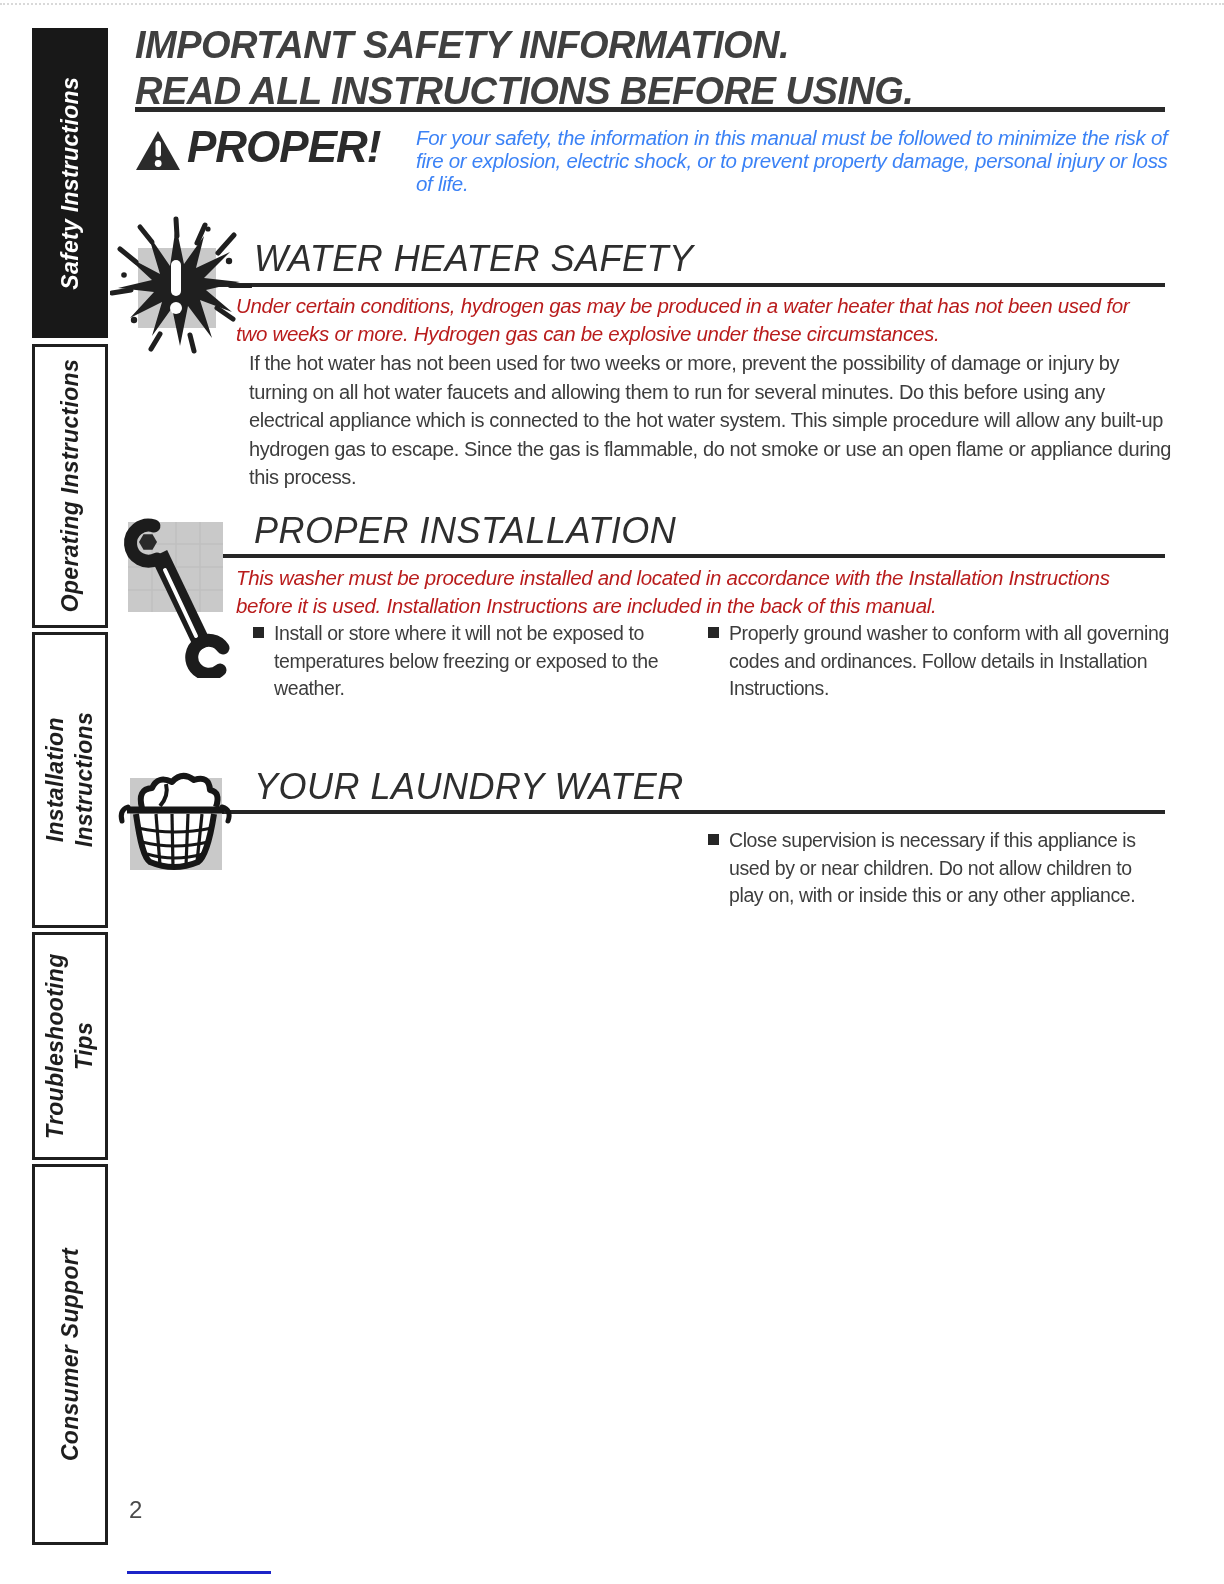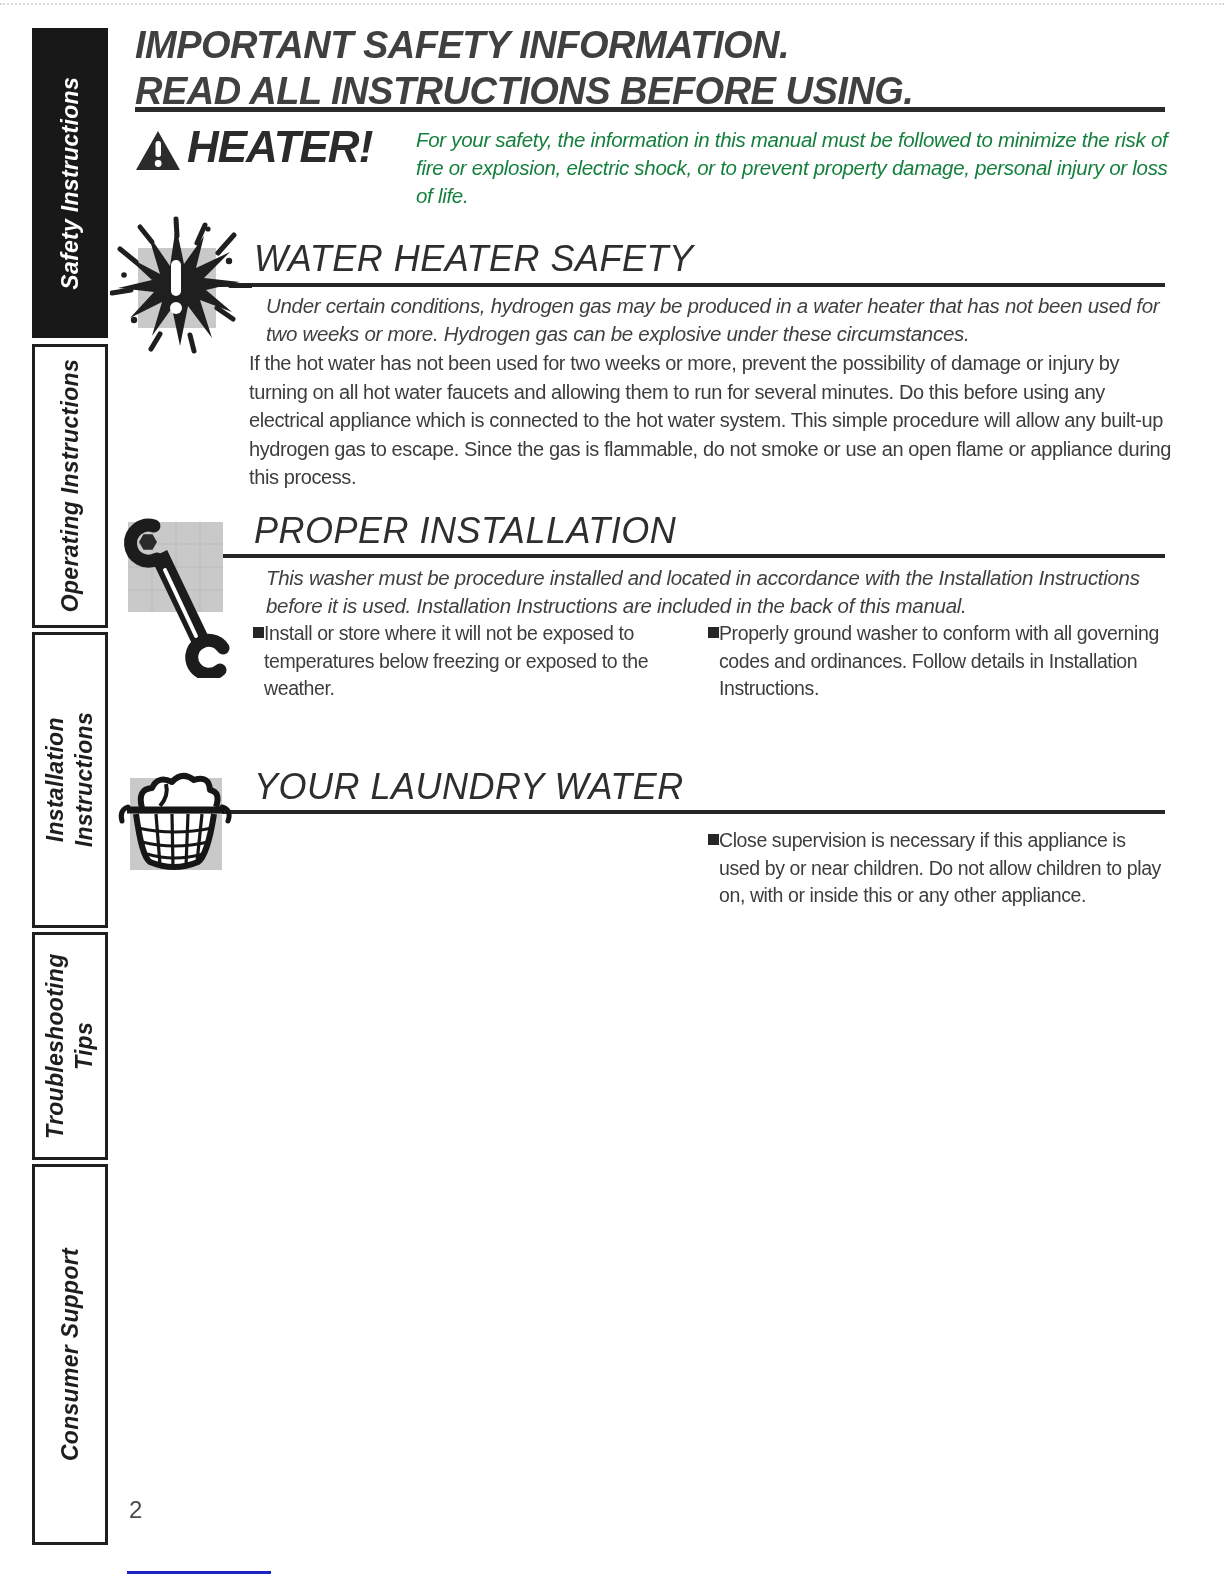--- a/index.html
+++ b/index.html
@@ -29,40 +29,40 @@
   }
   .title-rule { position:absolute; left:135px; top:107px; width:1030px; height:5px; background:#2a2a2a; }
 
   .warn-tri { position:absolute; left:135px; top:130px; }
   .warn-word {
     position:absolute; left:187px; top:122px;
     font-style:italic; font-weight:bold; font-size:44px; color:#2b2b2b; letter-spacing:-1px;
   }
   .warn-text {
     position:absolute; left:416px; top:126px; width:760px;
-    font-style:italic; font-size:20.5px; line-height:28px; color:#15803d; letter-spacing:-0.3px;
+    font-style:italic; font-size:20.5px; line-height:23px; color:#3b82f6; letter-spacing:-0.3px;
   }
 
   
   .sec-rule { position:absolute; height:4px; background:#262626; z-index:1; }
   .sec-title {
     position:absolute; left:254px; z-index:2;
     font-style:italic; font-weight:normal; font-size:36px; color:#2e2e2e; letter-spacing:0.5px;
   }
   .sec-icon { position:absolute; z-index:3; }
   .sec-intro {
-    position:absolute; left:266px; width:925px;
-    font-style:italic; font-size:20.5px; line-height:28px; color:#404040; letter-spacing:-0.3px;
+    position:absolute; left:236px; width:925px;
+    font-style:italic; font-size:20.5px; line-height:28px; color:#b91c1c; letter-spacing:-0.3px;
   }
   .sec-body {
     position:absolute; left:249px; width:925px;
     font-size:20px; line-height:28.5px; color:#3d3d3d; letter-spacing:-0.4px;
   }
   .bullet-col { position:absolute; width:462px; }
-  .bullet-item { display:flex; font-size:19.5px; line-height:27.5px; color:#3d3d3d; letter-spacing:-0.4px; }
+  .bullet-item { display:flex; gap:10px; font-size:19.5px; line-height:27.5px; color:#3d3d3d; letter-spacing:-0.4px; }
   .bullet-sq { flex:0 0 auto; width:11px; height:11px; margin-top:7px; background:#262626; }
 
   
   .page-number { position:absolute; left:129px; top:1496px; font-size:24px; color:#4a4a4a; }
   .footer-blue-line { position:absolute; left:127px; top:1571px; width:144px; height:3px; background:#1c24c8; }
 </style>
 </head>
 <body>
 
 <div id="page">
@@ -91,21 +91,21 @@
   </div>
   <div class="title-rule"></div>
 
   <span class="warn-tri">
     <svg width="46" height="42" viewBox="0 0 46 42">
       <polygon points="23,1 45,40 1,40" fill="#2b2b2b"></polygon>
       <rect x="20.5" y="11" width="5.5" height="16" rx="2.7" fill="#ffffff"></rect>
       <circle cx="23.2" cy="33.5" r="3.4" fill="#ffffff"></circle>
     </svg>
   </span>
-  <div class="warn-word">HEATER!</div>
+  <div class="warn-word">PROPER!</div>
   <div class="warn-text">For your safety, the information in this manual must be followed to minimize the risk of fire or explosion, electric shock, or to prevent property damage, personal injury or loss of life.</div>
 
   <div class="sec-rule" style="left:160px;top:283px;width:1005px;"></div>
   <div class="sec-title" style="top:238px;">WATER HEATER SAFETY</div>
   <span class="sec-icon" style="left:110px;top:216px;">
     <svg width="142" height="140" viewBox="0 0 142 140">
       <rect x="28" y="32" width="78" height="80" fill="#c9c9c9"></rect>
       <g stroke="#1f1f1f" stroke-width="5" stroke-linecap="round">
         <line x1="66" y1="3" x2="67" y2="20"></line>
         <line x1="95" y1="9" x2="87" y2="27"></line>

